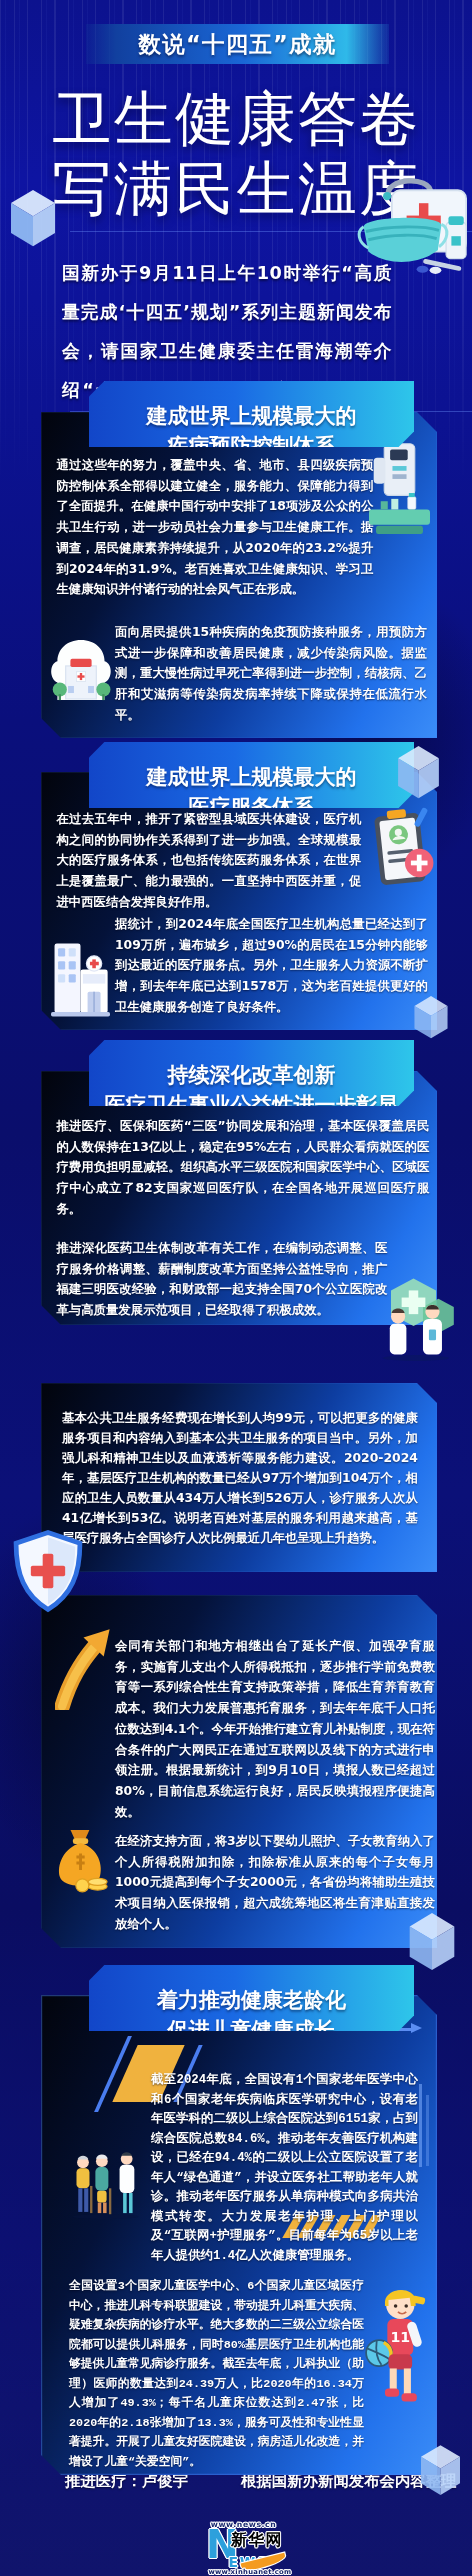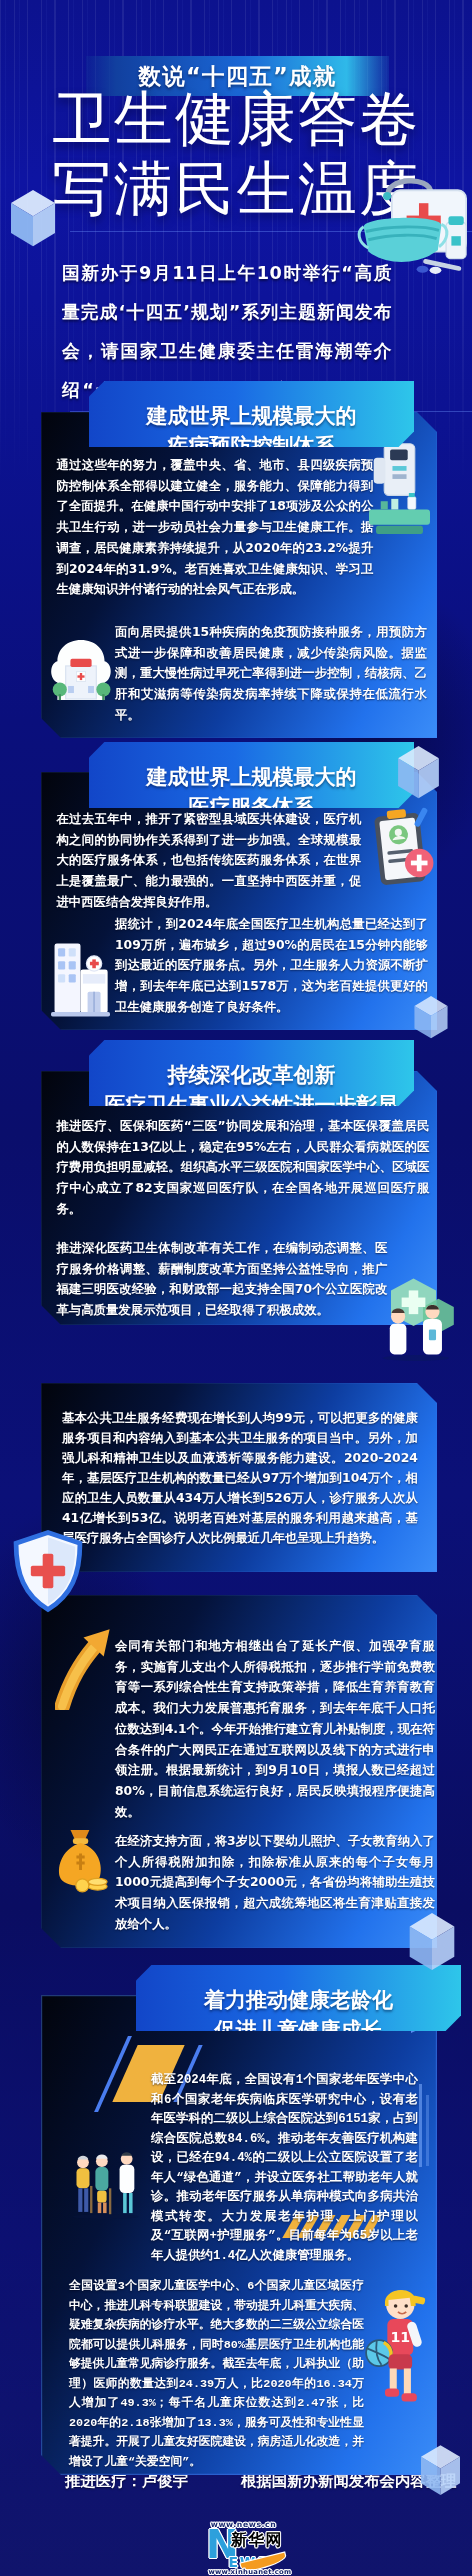--- a/index.html
+++ b/index.html
@@ -6,21 +6,21 @@
   #page{position:relative;width:473px;height:2576px;overflow:hidden;
     font-family:"DejaVu Sans","Liberation Sans",sans-serif;color:#fff;
     background:linear-gradient(180deg,#0c128e 0%,#0e14a2 7%,#0c1292 16%,#0a0f7c 28%,#0a0e6c 44%,#0b1078 58%,#0a0d62 74%,#0c1072 87%,#10146c 100%);}
   .streaks{position:absolute;left:0;top:0;width:473px;height:484px;opacity:.22;pointer-events:none;
     background:repeating-linear-gradient(90deg,rgba(255,255,255,.35) 0 1.2px,transparent 1.2px 5.3px,rgba(120,160,255,.25) 5.3px 5.9px,transparent 5.9px 13.6px);
     -webkit-mask-image:linear-gradient(180deg,#000 60%,transparent 100%);mask-image:linear-gradient(180deg,#000 60%,transparent 100%);}
   .blob{position:absolute;pointer-events:none;border-radius:50%;}
   .tag-strip{position:absolute;left:86px;top:23.6px;width:303px;height:40px;
     background:linear-gradient(90deg,rgba(16,55,150,.25) 0%,#11409f 10%,#1a67d6 52%,#2fb9e9 86%,rgba(47,185,233,.12) 100%);
     text-align:center;font-size:22.5px;font-weight:800;line-height:40px;letter-spacing:1.2px;
-    text-shadow:0 1.8px 3px rgba(0,0,30,.5);margin-top:32px;}
+    text-shadow:0 1.8px 3px rgba(0,0,30,.5);}
   .main-title{position:absolute;left:0;top:84px;width:473px;text-align:center;
     font-size:59px;font-weight:400;line-height:70px;letter-spacing:2.4px;
     text-shadow:0 3.5px 8.3px rgba(0,0,40,.55);}
   .divider{position:absolute;left:70px;width:403px;height:1.2px;background:rgba(110,150,255,.38);}
   .intro{position:absolute;left:62px;top:254px;width:330px;font-size:17.7px;font-weight:700;
     line-height:39px;text-align:justify;letter-spacing:0.6px;text-shadow:0 1.8px 2.4px rgba(0,0,25,.55);}
   .banner{position:absolute;left:89px;width:325px;height:66px;z-index:5;
     background:linear-gradient(90deg,#1246c8 0%,#1a6ae4 45%,#2ec6ea 100%);
     clip-path:polygon(15.4px 0,100% 0,100% calc(100% - 15.4px),calc(100% - 15.4px) 100%,0 100%,0 15.4px);
     text-align:center;padding-top:21px;box-sizing:border-box;}
@@ -319,21 +319,21 @@
         <path d="M14,116 C28,122 44,128 54,136 M30,103 C28,118 30,134 38,144" stroke="#2c5a78" stroke-width="3" fill="none"></path>
         <path d="M42,106 a22,22 0 0 1 12,24" stroke="#f5c523" stroke-width="6" fill="none"></path>
         <rect x="50" y="126" width="40" height="26" rx="8" fill="#c83a4c"></rect>
         <rect x="52" y="150" width="12" height="38" fill="#ffd9b8"></rect>
           <rect x="76" y="150" width="12" height="44" fill="#ffd9b8"></rect>
         <rect x="44" y="184" width="24" height="14" rx="6" fill="#e8485a"></rect>
           <rect x="72" y="192" width="26" height="14" rx="6" fill="#e8485a"></rect>
       </svg>
     </span>
   </div>
-  <div class="banner" style="top:1965px;margin-left:47px;">
+  <div class="banner" style="top:1965px;">
     <div>着力推动健康老龄化</div>
     <div>促进儿童健康成长</div>
   </div>
   <span class="deco" style="left:421px;top:2445px;">
     <svg width="39" height="51" viewBox="0 0 100 130">
         <polygon points="50,0 100,30 50,60 0,30" fill="#dceafe" opacity=".9"></polygon>
         <polygon points="0,30 50,60 50,128 0,98" fill="#8fb8f2" opacity=".9"></polygon>
         <polygon points="100,30 50,60 50,128 100,98" fill="#b7d2f8" opacity=".9"></polygon>
       </svg>
   </span>

